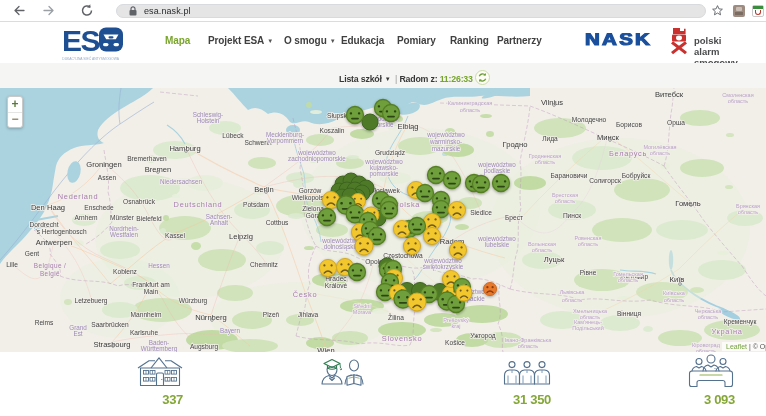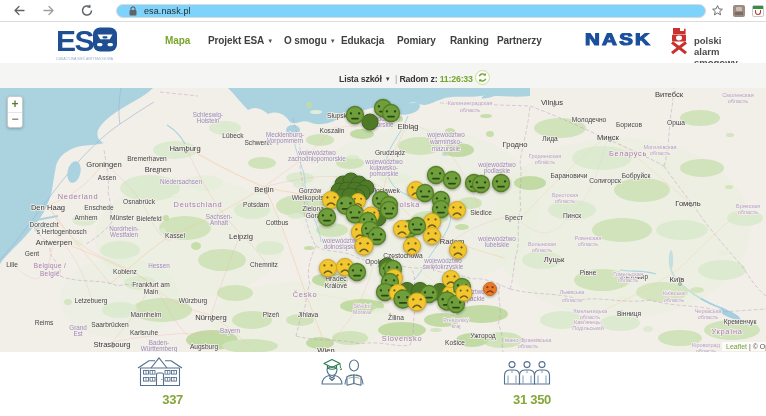--- a/index.html
+++ b/index.html
@@ -1,21 +1,21 @@
 <!DOCTYPE html>
 <html><head><meta charset="utf-8">
 <style>
 *{margin:0;padding:0;box-sizing:border-box}
 html,body{width:766px;height:416px;overflow:hidden;font-family:"Liberation Sans",sans-serif;background:#fff}
 .toolbar{position:relative;height:22px;background:#ffffff;border-bottom:1px solid #dcdcdc}
 .tbico{position:absolute;top:3px}
-.pill{position:absolute;left:116px;top:4px;width:590px;height:14px;border:1px solid #d8dadd;border-radius:7px;background:#7dd3fc;display:flex;align-items:center;padding-left:12px}
+.pill{position:absolute;left:116px;top:4px;width:590px;height:14px;border:1px solid #d8dadd;border-radius:7px;background:#e5e5e5;display:flex;align-items:center;padding-left:12px}
 .pill .url{font-size:9px;color:#2a2c2e;margin-left:7px;letter-spacing:0.1px}
 .header{position:relative;height:41px;background:#fff}
-.logo{position:absolute;left:56px;top:2px;width:110px}
+.logo{position:absolute;left:62px;top:2px;width:110px}
 .nav{position:absolute;left:5px;top:13px;font-size:10px;font-weight:bold;color:#3f3f3f;white-space:nowrap;width:100%;height:16px;letter-spacing:-0.1px}
 .nav .it{position:absolute;top:0}
 .caret{display:inline-block;font-size:6px;vertical-align:1px;margin-left:3px;color:#555}
 .nask{position:absolute;left:585px;top:11px}
 .pas{position:absolute;left:668px;top:4px;display:flex}
 .pastxt{font-size:9.5px;line-height:11px;font-weight:bold;color:#4a4b4d;margin-left:4px;margin-top:9px}
 .subbar{position:relative;height:25px;background:#f5f5f3;font-size:8.8px;color:#383838;letter-spacing:-0.2px}
 .subin{position:absolute;left:339px;top:7px;white-space:nowrap}
 .subin b{font-weight:bold}
 .green{color:#76a42c;font-weight:bold}
@@ -746,12 +746,28 @@
 <path d="M16.5,23 V14.5 Q16.5,9.5 21.5,9 L26.5,9 Q31.5,9.5 31.5,14.5 V23 Z"></path>
 <path d="M31.5,23 V14.5 Q31.5,9.5 36.5,9 L41.5,9 Q46.5,9.5 46.5,14.5 V23 Z"></path>
 </g>
 <g fill="none" stroke="#7f9cb8" stroke-width="1">
 <path d="M5,14.5 V22.5 M13,14.5 V22.5 M20,14.5 V22.5 M28,14.5 V22.5 M35,14.5 V22.5 M43,14.5 V22.5"></path>
 <path d="M9,9 V12 M24,9 V12 M39,9 V12"></path>
 </g>
 </svg></div>
       <div class="num">31 350</div>
     </div>
+ <div class="stat" style="left:615px">
+      <div style="height:32px"><svg width="48" height="34" viewBox="0 0 48 34">
+<g fill="none" stroke="#54718e" stroke-width="1.1" stroke-linejoin="round" stroke-linecap="round">
+<circle cx="24" cy="5" r="4"></circle>
+<circle cx="12" cy="7.5" r="3"></circle>
+<circle cx="36" cy="7.5" r="3"></circle>
+<path d="M16,17 Q16.5,12 21,11 L24,13 L27,11 Q31.5,12 32,17"></path>
+<path d="M5,17 Q5.5,13.5 9.5,12.5 L12,14 L14.5,12.5 Q18.5,13.5 19,17"></path>
+<path d="M29,17 Q29.5,13.5 33.5,12.5 L36,14 L38.5,12.5 Q42.5,13.5 43,17"></path>
+<path d="M5,17 H43 Q45.5,17 45.5,19.5 V30.5 Q45.5,32.5 43.5,32.5 H38 V28.5 Q38,26.5 35.5,26.5 H12.5 Q10,26.5 10,28.5 V32.5 H4.5 Q2.5,32.5 2.5,30.5 V19.5 Q2.5,17 5,17 Z"></path>
+</g>
+<path d="M13,21 H35" stroke="#8fb04f" stroke-width="1.2" stroke-linecap="round"></path>
+<circle cx="28" cy="14.5" r="0.5" fill="#54718e"></circle>
+</svg></div>
+      <div class="num">3 093</div>
+    </div>
 </div>
 </body></html>

